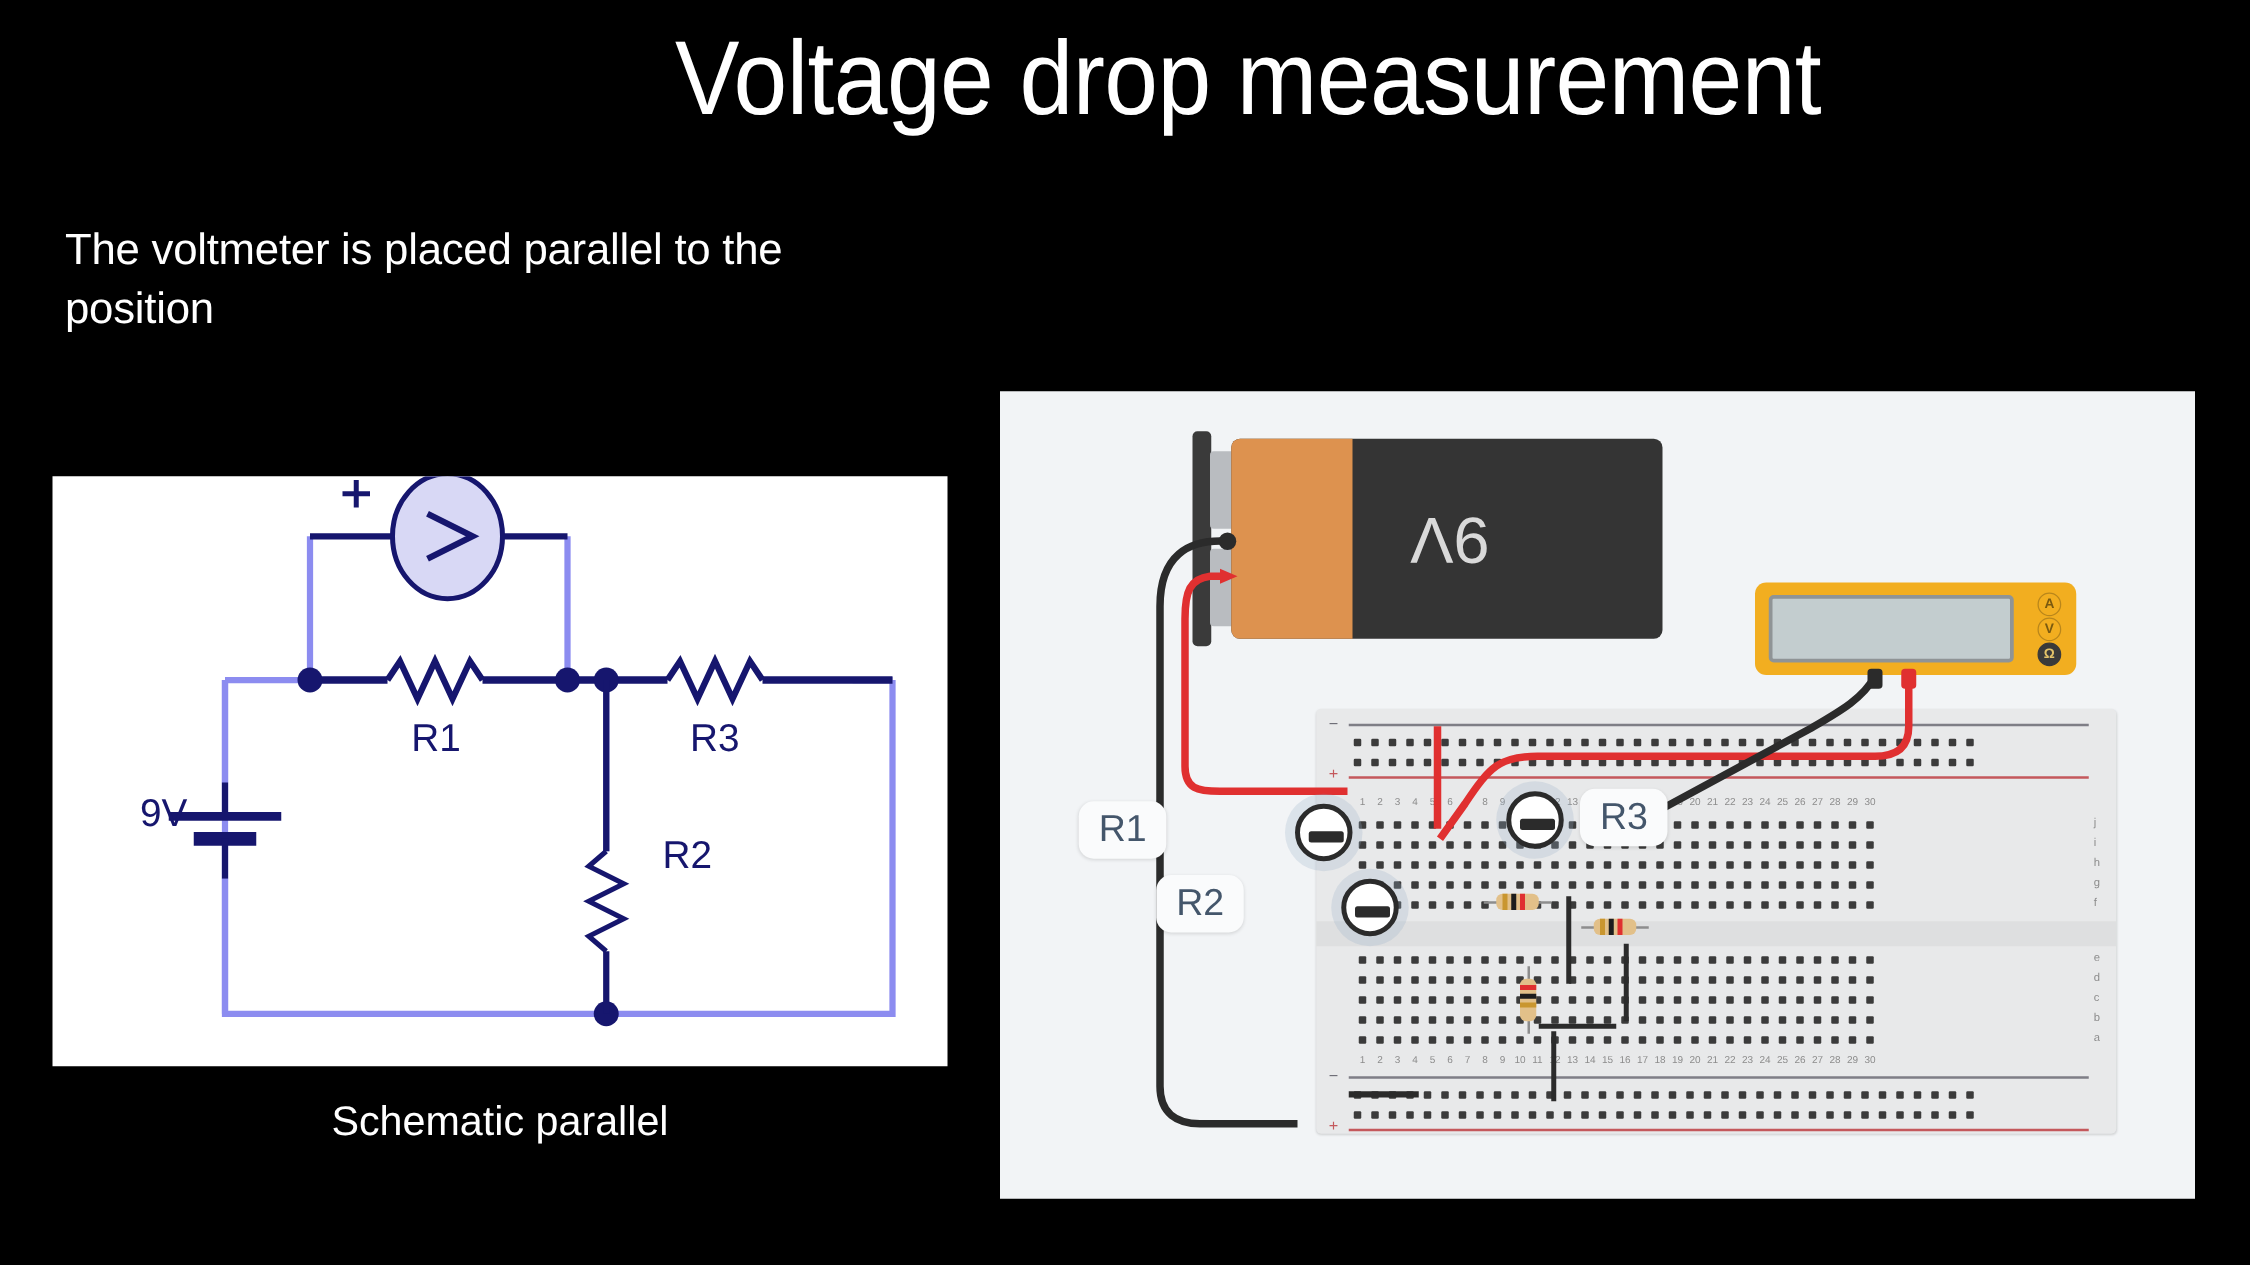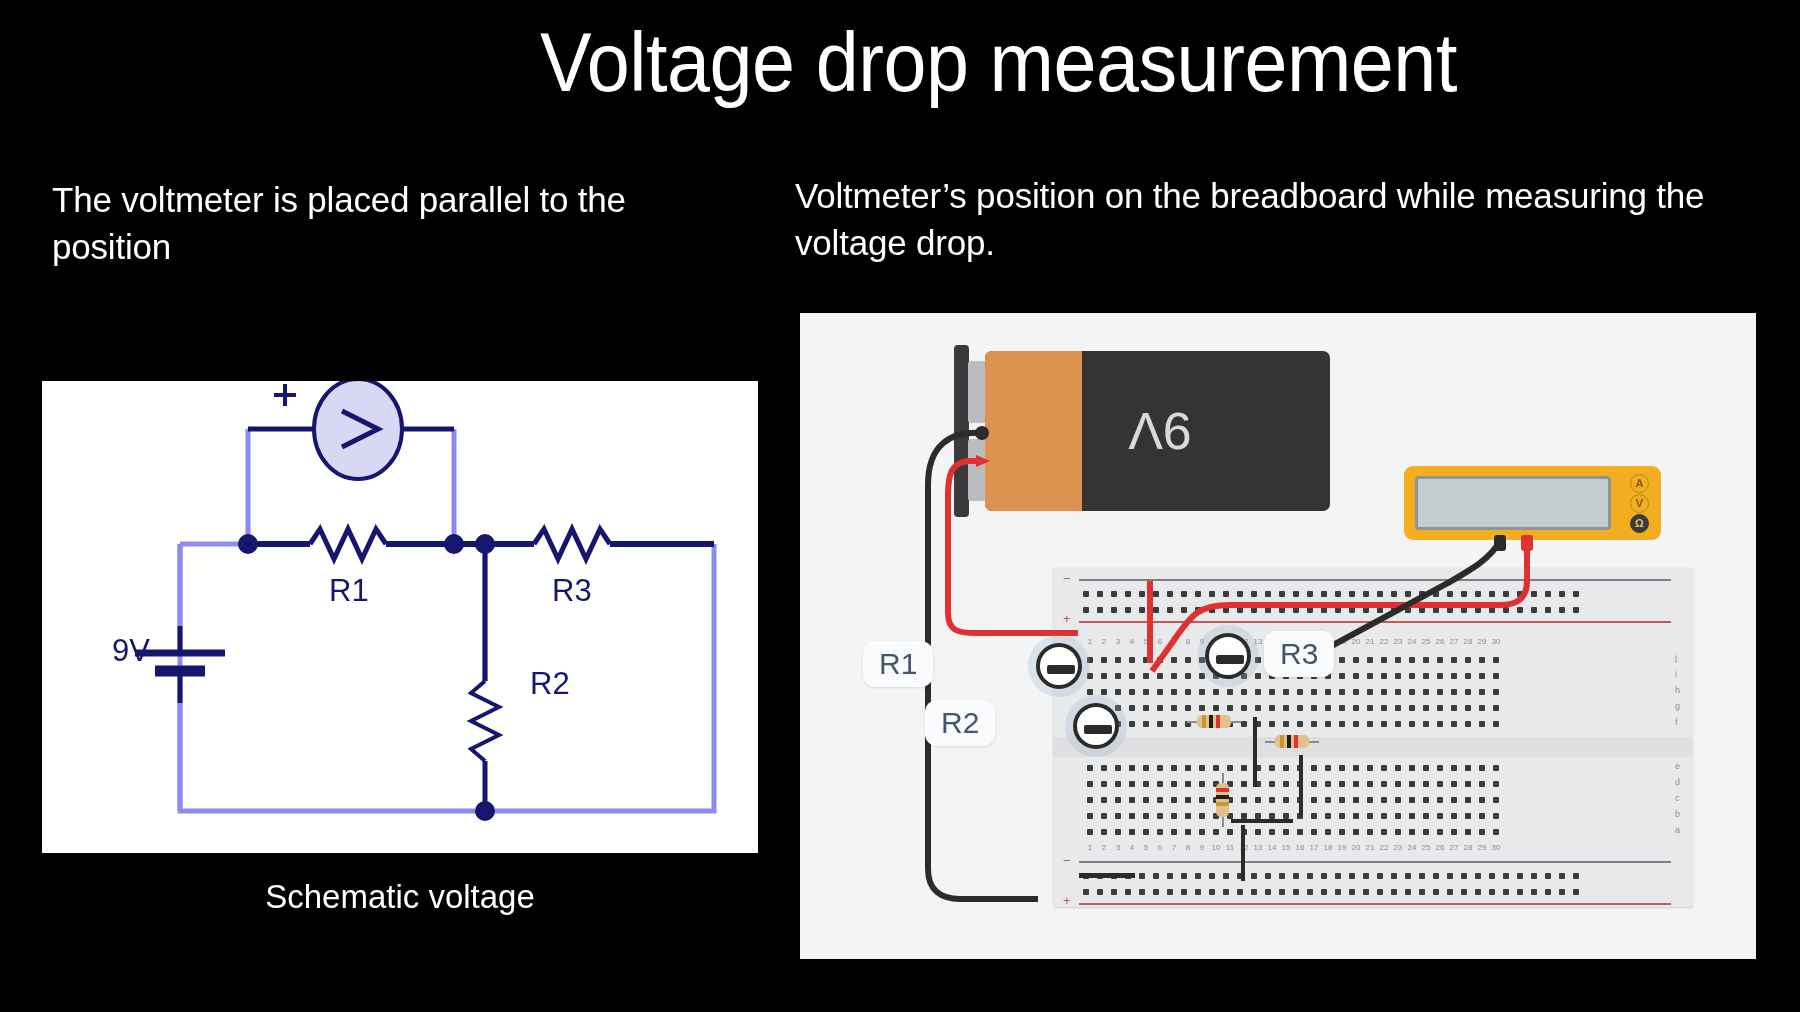--- a/index.html
+++ b/index.html
@@ -155,21 +155,20 @@
 </style>
 </head>
 <body>
 
 <div class="slide">
 
   <div class="slide-title">Voltage drop measurement</div>
 
   <div class="body-text" id="left-text">The voltmeter is placed parallel to the position</div>
 
-  <div class="body-text" id="right-text">Voltmeter’s position on the breadboard while measuring the voltage drop.</div>
 
   <div class="schematic-panel">
     <svg class="schem" viewBox="0 0 716 472">
 
       <polyline points="138,163 138,163" fill="none"></polyline>
       <path d="M138,163 L138,430 L487,430 L672,430 L672,163" stroke="#8c8cf0" stroke-width="5" fill="none"></path>
       <path d="M138,163 L206,163" stroke="#8c8cf0" stroke-width="5" fill="none"></path>
       <path d="M672,163 L640,163" stroke="#8c8cf0" stroke-width="5" fill="none"></path>
       <path d="M206,163 L206,48" stroke="#8c8cf0" stroke-width="5" fill="none"></path>
       <path d="M412,163 L412,48" stroke="#8c8cf0" stroke-width="5" fill="none"></path>
@@ -209,21 +208,21 @@
       <path d="M138,290 L138,322" stroke="#16166e" stroke-width="5" fill="none"></path>
       <path d="M138,322 L138,430" stroke="#8c8cf0" stroke-width="5" fill="none"></path>
     </svg>
 
     <div style="position:absolute;left:70px;top:252px;color:#16166e;font-size:31px;font-family:'Liberation Sans',sans-serif;">9V</div>
     <div style="position:absolute;left:287px;top:192px;color:#16166e;font-size:31px;font-family:'Liberation Sans',sans-serif;">R1</div>
     <div style="position:absolute;left:510px;top:192px;color:#16166e;font-size:31px;font-family:'Liberation Sans',sans-serif;">R3</div>
     <div style="position:absolute;left:488px;top:285px;color:#16166e;font-size:31px;font-family:'Liberation Sans',sans-serif;">R2</div>
   </div>
 
-  <div class="schematic-caption">Schematic voltage</div>
+  <div class="schematic-caption">Schematic parallel</div>
 
   <div class="bb-panel">
 
     <div class="batt-wrap">
       <div class="batt-cap"></div>
       <div class="batt-term t1"></div>
       <div class="batt-term t2"></div>
       <div class="batt-body"></div>
       <div class="batt-orange"></div>
       <div class="batt-label">9V</div>

